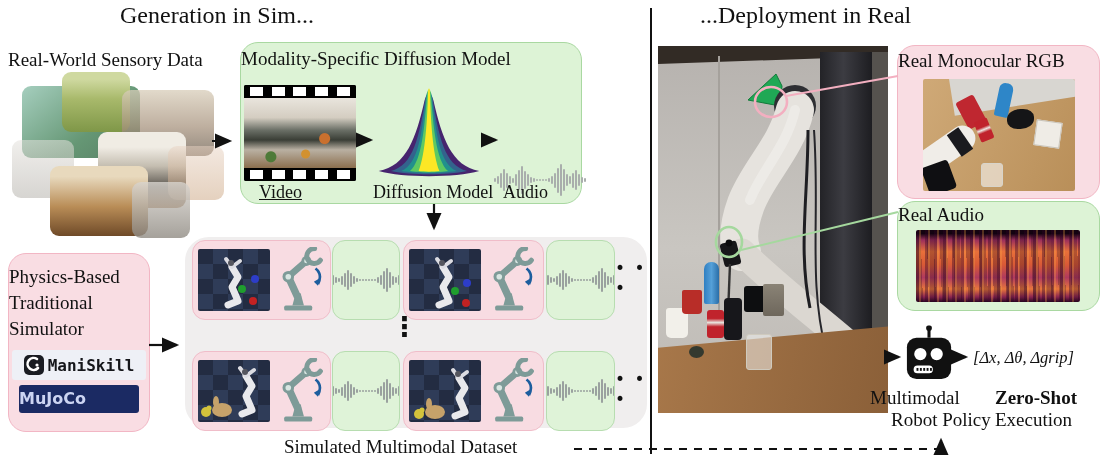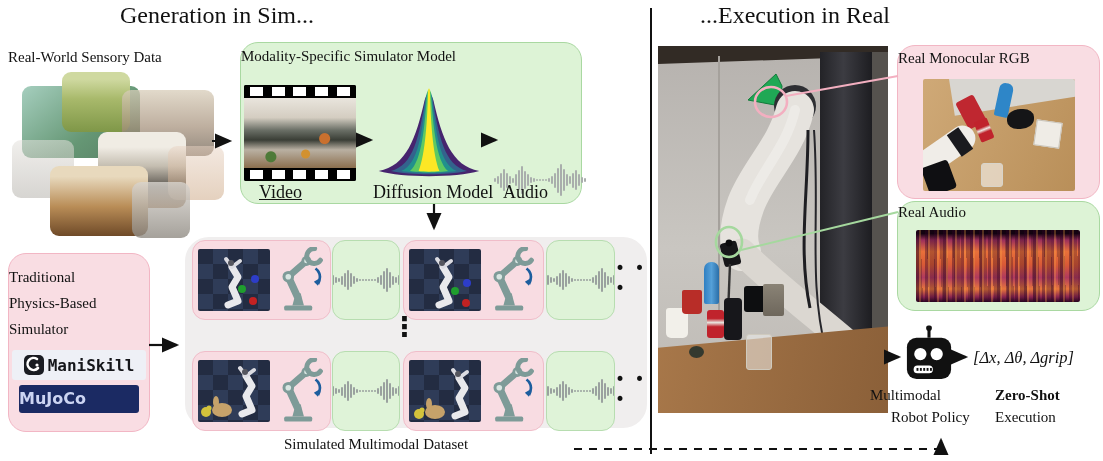--- a/index.html
+++ b/index.html
@@ -1,21 +1,21 @@
 <!DOCTYPE html>
 <html><head>
 <meta charset="utf-8">
 <style>
   html,body{margin:0;padding:0;background:#fff;}
   .canvas{position:relative;width:1103px;height:461px;background:#fff;overflow:hidden;
           font-family:"Liberation Serif",serif;color:#111;}
   .abs{position:absolute;}
   .ctr{text-align:left;}
   .title{font-size:24px;}
-  .lbl{font-size:15px;}
+  .lbl{font-size:19px;}
   .small{font-size:18px;}
   .bold{font-weight:bold;}
 
   
   .greenbox{background:#ddf3d6;border:1.6px solid #a9d8a1;border-radius:18px;}
   .pinkbox{background:#f9dde3;border:1.6px solid #f2b6c4;border-radius:18px;}
   .graybox{background:#f0eeee;border-radius:24px;}
 
   
   .cell-pink{background:#f8dce2;border:1.5px solid #f0bdc9;border-radius:13px;display:flex;align-items:center;}
@@ -110,21 +110,21 @@
     <div class="tile" style="left:52px;top:2px;width:68px;height:60px;background:linear-gradient(180deg,#cfd9a0 12%,#a8b96b 45%,#7f9748);"></div>
     <div class="tile" style="left:112px;top:20px;width:92px;height:66px;background:linear-gradient(180deg,#d8cdb9,#a99580 55%,#6f6152);opacity:.75;"></div>
     <div class="tile" style="left:2px;top:70px;width:62px;height:58px;background:linear-gradient(180deg,#e5e2dd,#b5b2ac);opacity:.55;"></div>
     <div class="tile" style="left:88px;top:62px;width:88px;height:76px;background:linear-gradient(180deg,#f0ece4 20%,#c4bdb0 45%,#5d5851 72%,#9c6a3c);"></div>
     <div class="tile" style="left:158px;top:76px;width:56px;height:54px;background:linear-gradient(180deg,#e8d3c3,#caa37e);opacity:.5;"></div>
     <div class="tile" style="left:40px;top:96px;width:98px;height:70px;background:linear-gradient(180deg,#e8d9bd 15%,#b98d57 58%,#6f4a28);"></div>
     <div class="tile" style="left:122px;top:112px;width:58px;height:56px;background:linear-gradient(180deg,#d9d5cf,#8f8a82);opacity:.8;"></div>
   </div>
 
   <div class="abs greenbox" style="left:240px;top:42px;width:340px;height:160px;">
-    <div class="abs lbl ctr" style="left:0;top:5px;width:100%;">Modality-Specific Simulator Model</div>
+    <div class="abs lbl ctr" style="left:0;top:5px;width:100%;">Modality-Specific Diffusion Model</div>
     <div class="abs film" style="left:3px;top:42px;width:112px;height:96px;">
       <div class="perf">
           <b></b>
           <b></b>
           <b></b>
           <b></b>
           <b></b>
         </div>
       <div class="frame"></div>
       <div class="perf">
@@ -175,22 +175,22 @@
         <i style="height: 6.25px;"></i>
         <i style="height: 3.75px;"></i>
       </div>
     <div class="abs small ctr" style="left:18px;top:139px;width:80px;text-decoration:underline;">Video</div>
     <div class="abs small ctr" style="left:132px;top:139px;width:140px;">Diffusion Model</div>
     <div class="abs small ctr" style="left:262px;top:139px;width:76px;">Audio</div>
   </div>
 
   <div class="abs pinkbox" style="left:8px;top:253px;width:140px;height:177px;">
     <div class="abs lbl ctr" style="left:0;top:10px;width:100%;line-height:26px;">
+      <div>Physics-Based</div>
       <div>Traditional</div>
-      <div>Physics-Based</div>
       <div>Simulator</div>
     </div>
     <div class="abs sans bold ctr" style="left:10px;top:131px;width:120px;height:28px;background:#1b2a63;border-radius:3px;color:#ccd4f2;font-size:16px;line-height:28px;">MuJoCo</div>
     <div class="abs" style="left:3px;top:96px;width:134px;height:30px;background:#eef0f6;border-radius:3px;display:flex;align-items:center;justify-content:center;gap:4px;">
       <svg width="20" height="20" viewBox="0 0 20 20">
         <rect x="0" y="0" width="20" height="20" rx="5" fill="#1a1c22"></rect>
         <path d="M13,4 a6,6 0 1 0 1,9" fill="none" stroke="#fff" stroke-width="2.6" stroke-linecap="round"></path>
         <circle cx="13" cy="10" r="1.6" fill="#fff"></circle>
       </svg>
       <span class="mono bold" style="font-size:16px;color:#15161a;">ManiSkill</span>
@@ -372,21 +372,21 @@
         <i style="height: 5.4px;"></i>
         <i style="height: 10.8px;"></i>
       </div>
   </div>
   <div class="abs" style="left:615px;top:369px;width:34px;font-size:17px;letter-spacing:2px;font-family:'DejaVu Sans',sans-serif;">• • •</div>
 
   <div class="abs lbl" style="left:284px;top:436px;">Simulated Multimodal Dataset</div>
 
   <div class="abs" style="left:650px;top:8px;width:1.7px;height:446px;background:#111;"></div>
 
-  <div class="abs title ctr" style="left:700px;top:2px;width:360px;">...Execution in Real</div>
+  <div class="abs title ctr" style="left:700px;top:2px;width:360px;">...Deployment in Real</div>
 
   <div class="abs" style="left:658px;top:46px;width:230px;height:367px;overflow:hidden;background:linear-gradient(180deg,#b6b2ae 0%,#c9c6c1 55%,#bdb9b4 100%);">
     <div class="ob" style="left:-6px;top:-8px;width:245px;height:22px;background:#322b25;transform:rotate(-2deg);"></div>
     <div class="ob" style="left:60px;top:10px;width:2px;height:260px;background:#a5a19c;"></div>
     <div class="ob" style="left:162px;top:6px;width:52px;height:361px;background:linear-gradient(90deg,#232327,#3c3c42 45%,#1d1d21);"></div>
     <div class="ob" style="left:214px;top:6px;width:16px;height:361px;background:#55524e;"></div>
     <svg class="abs" style="left:0;top:0;" width="230" height="367">
       <polygon points="118,28 90,54 122,60 124,40" fill="#1fa855" stroke="#127a3a" stroke-width="1"></polygon>
       <circle cx="137" cy="60" r="21" fill="#2e2f33"></circle>
       <circle cx="137" cy="60" r="12" fill="#4b4c52"></circle>

